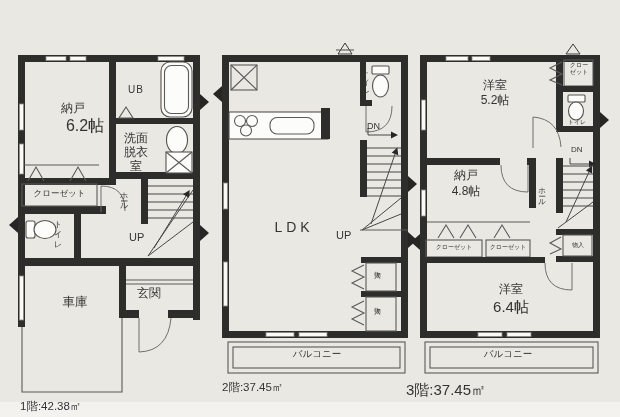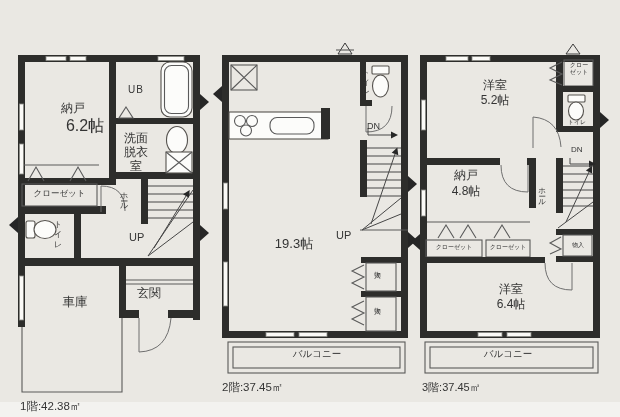--- a/index.html
+++ b/index.html
@@ -179,21 +179,21 @@
   <div class="lbl c preline" style="left:121px;top:132px;width:30px;font-size:12px;">洗面
 脱衣室</div>
   <div class="lbl c" style="left:24px;top:189px;width:71px;font-size:8.5px;">クローゼット</div>
   <div class="lbl vtext" style="left:53px;top:215px;font-size:8px;">トイレ</div>
   <div class="lbl vtext" style="left:119px;top:186px;font-size:8px;">ホール</div>
   <div class="lbl" style="left:129px;top:231px;font-size:11px;">UP</div>
   <div class="lbl c" style="left:133px;top:287px;width:32px;font-size:12px;">玄関</div>
   <div class="lbl c" style="left:55px;top:295px;width:40px;font-size:12.5px;">車庫</div>
   <div class="lbl" style="left:20px;top:400px;font-size:11.5px;">1階:42.38㎡</div>
 
-  <div class="lbl c" style="left:258px;top:237px;width:72px;font-size:13px;">19.3帖</div>
+  <div class="lbl c" style="left:258px;top:219px;width:72px;font-size:14px;letter-spacing:4px;">LDK</div>
   <div class="lbl vtext" style="left:361px;top:64px;font-size:7.5px;">トイレ</div>
   <div class="lbl" style="left:367px;top:121px;font-size:9px;">DN</div>
   <div class="lbl" style="left:336px;top:229px;font-size:11px;">UP</div>
   <div class="lbl vtext" style="left:374px;top:266px;font-size:6.5px;">物入</div>
   <div class="lbl vtext" style="left:374px;top:302px;font-size:6.5px;">物入</div>
   <div class="lbl c" style="left:277px;top:349px;width:80px;font-size:9.5px;">バルコニー</div>
   <div class="lbl" style="left:222px;top:381px;font-size:11.5px;">2階:37.45㎡</div>
 
   <div class="lbl c" style="left:462px;top:79px;width:66px;font-size:12px;">洋室</div>
   <div class="lbl c" style="left:462px;top:94px;width:66px;font-size:12px;">5.2帖</div>
@@ -201,16 +201,16 @@
 ゼット</div>
   <div class="lbl c" style="left:564px;top:119px;width:26px;font-size:6px;">トイレ</div>
   <div class="lbl" style="left:571px;top:145px;font-size:8px;">DN</div>
   <div class="lbl c" style="left:436px;top:169px;width:60px;font-size:12px;">納戸</div>
   <div class="lbl c" style="left:436px;top:185px;width:60px;font-size:12px;">4.8帖</div>
   <div class="lbl vtext" style="left:537px;top:182px;font-size:7.5px;">ホール</div>
   <div class="lbl c" style="left:427px;top:244px;width:54px;font-size:6px;">クローゼット</div>
   <div class="lbl c" style="left:487px;top:244px;width:42px;font-size:6px;">クローゼット</div>
   <div class="lbl c" style="left:565px;top:242px;width:26px;font-size:6px;">物入</div>
   <div class="lbl c" style="left:478px;top:283px;width:66px;font-size:12px;">洋室</div>
-  <div class="lbl c" style="left:478px;top:298px;width:66px;font-size:12px;">6.4帖</div>
+  <div class="lbl c" style="left:478px;top:298px;width:66px;font-size:15px;">6.4帖</div>
   <div class="lbl c" style="left:468px;top:349px;width:80px;font-size:9.5px;">バルコニー</div>
-  <div class="lbl" style="left:422px;top:381px;font-size:11px;">3階:37.45㎡</div>
+  <div class="lbl" style="left:406px;top:381px;font-size:15px;">3階:37.45㎡</div>
 </div>
 
 </body></html>

